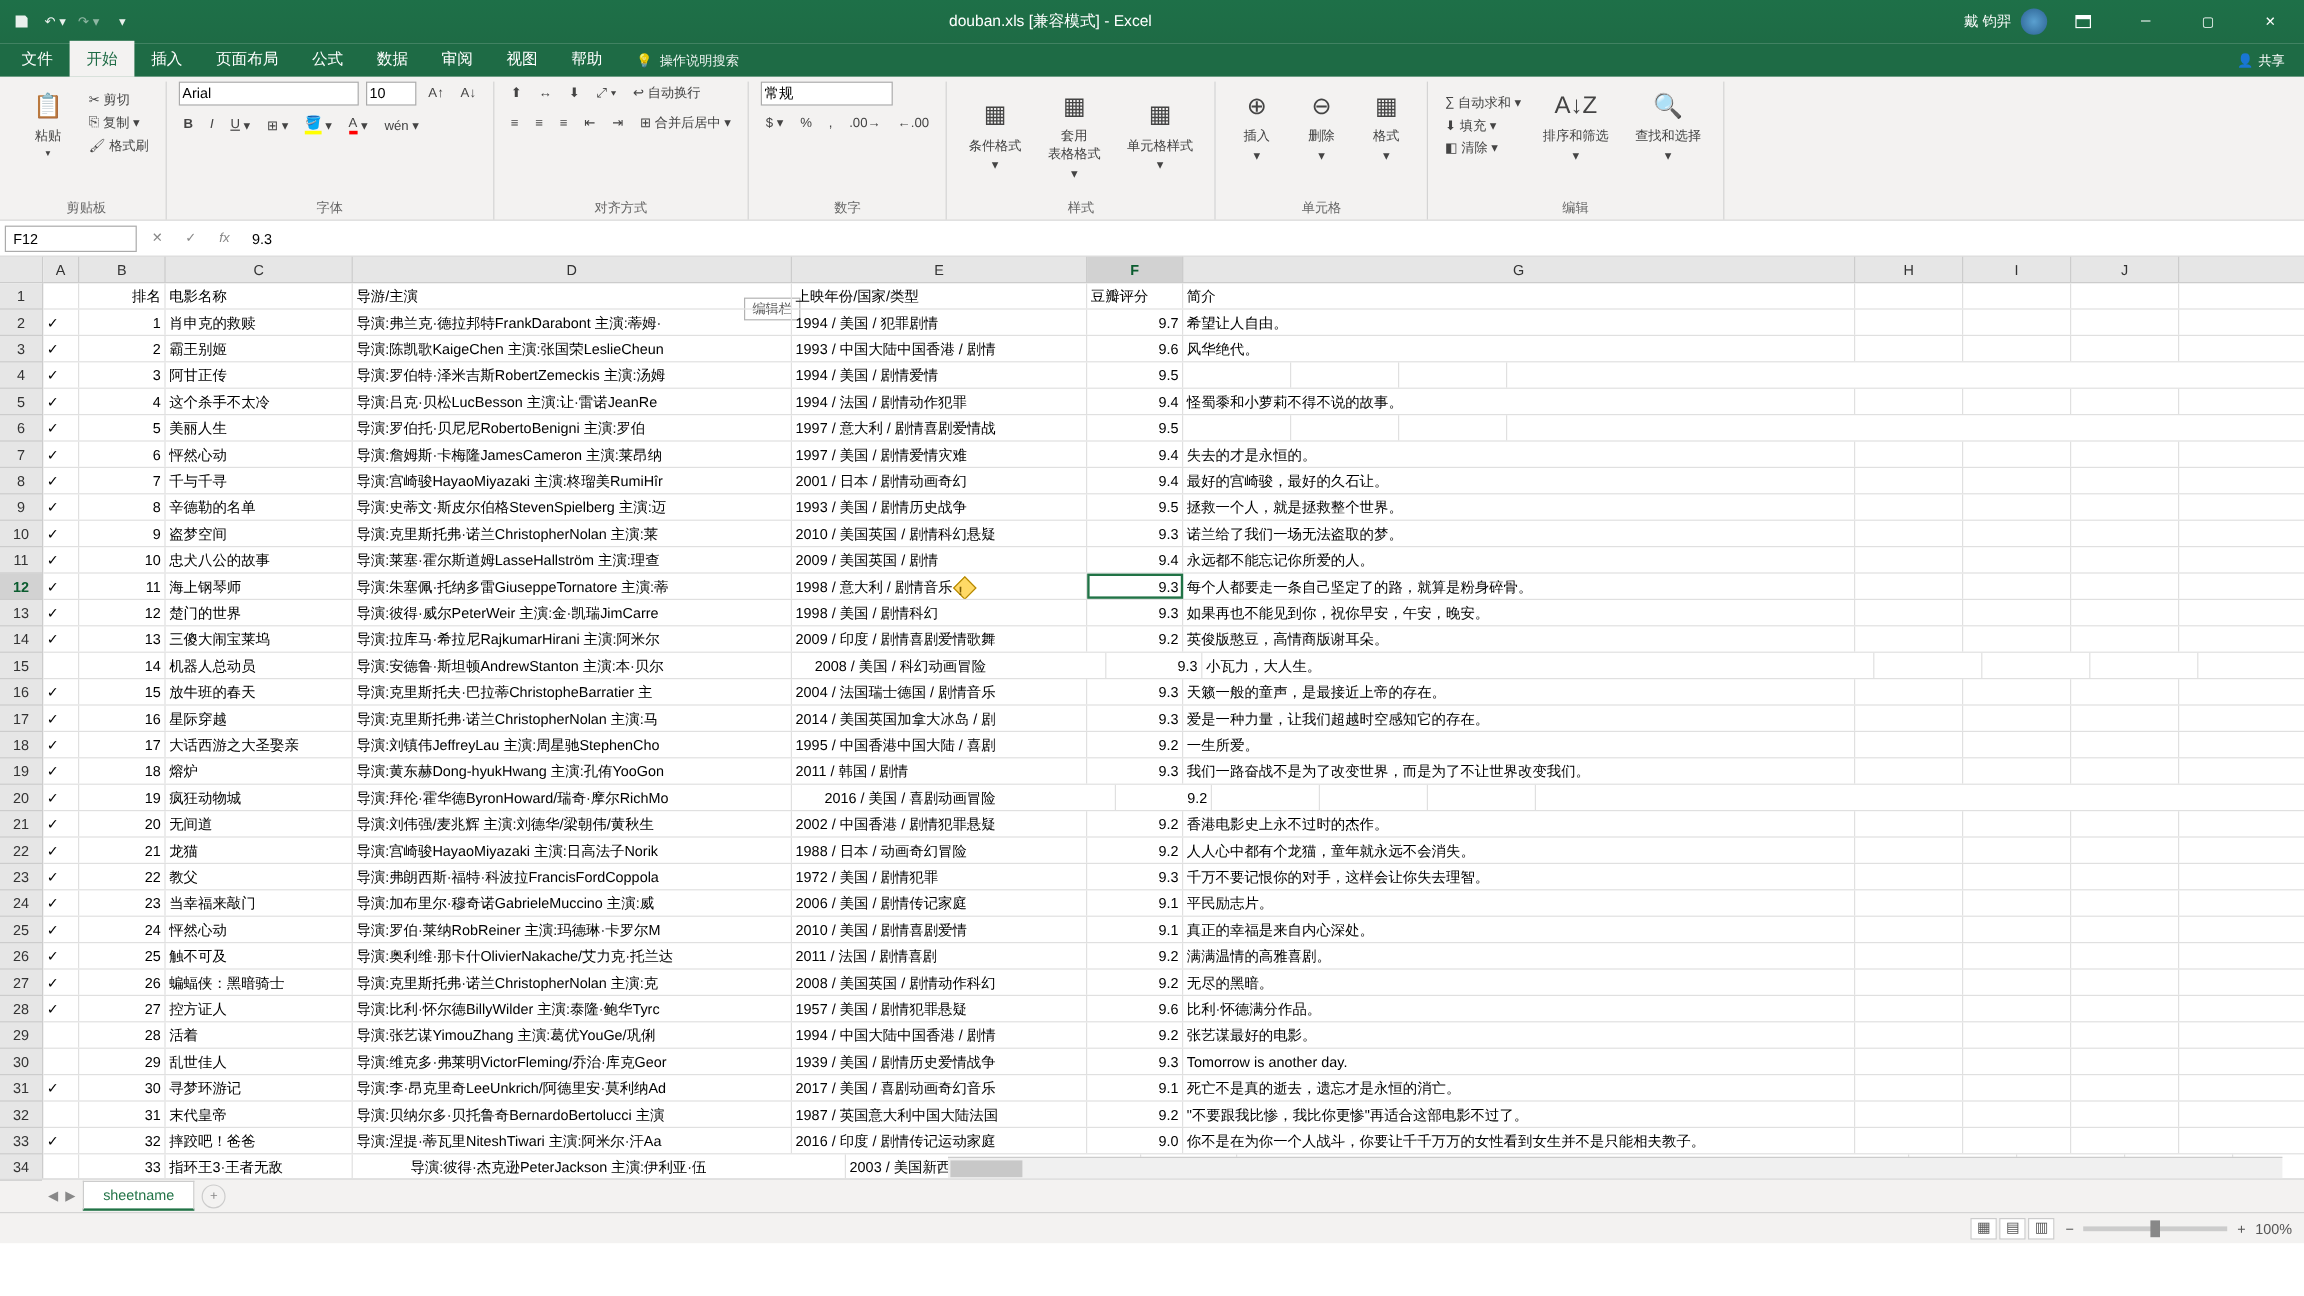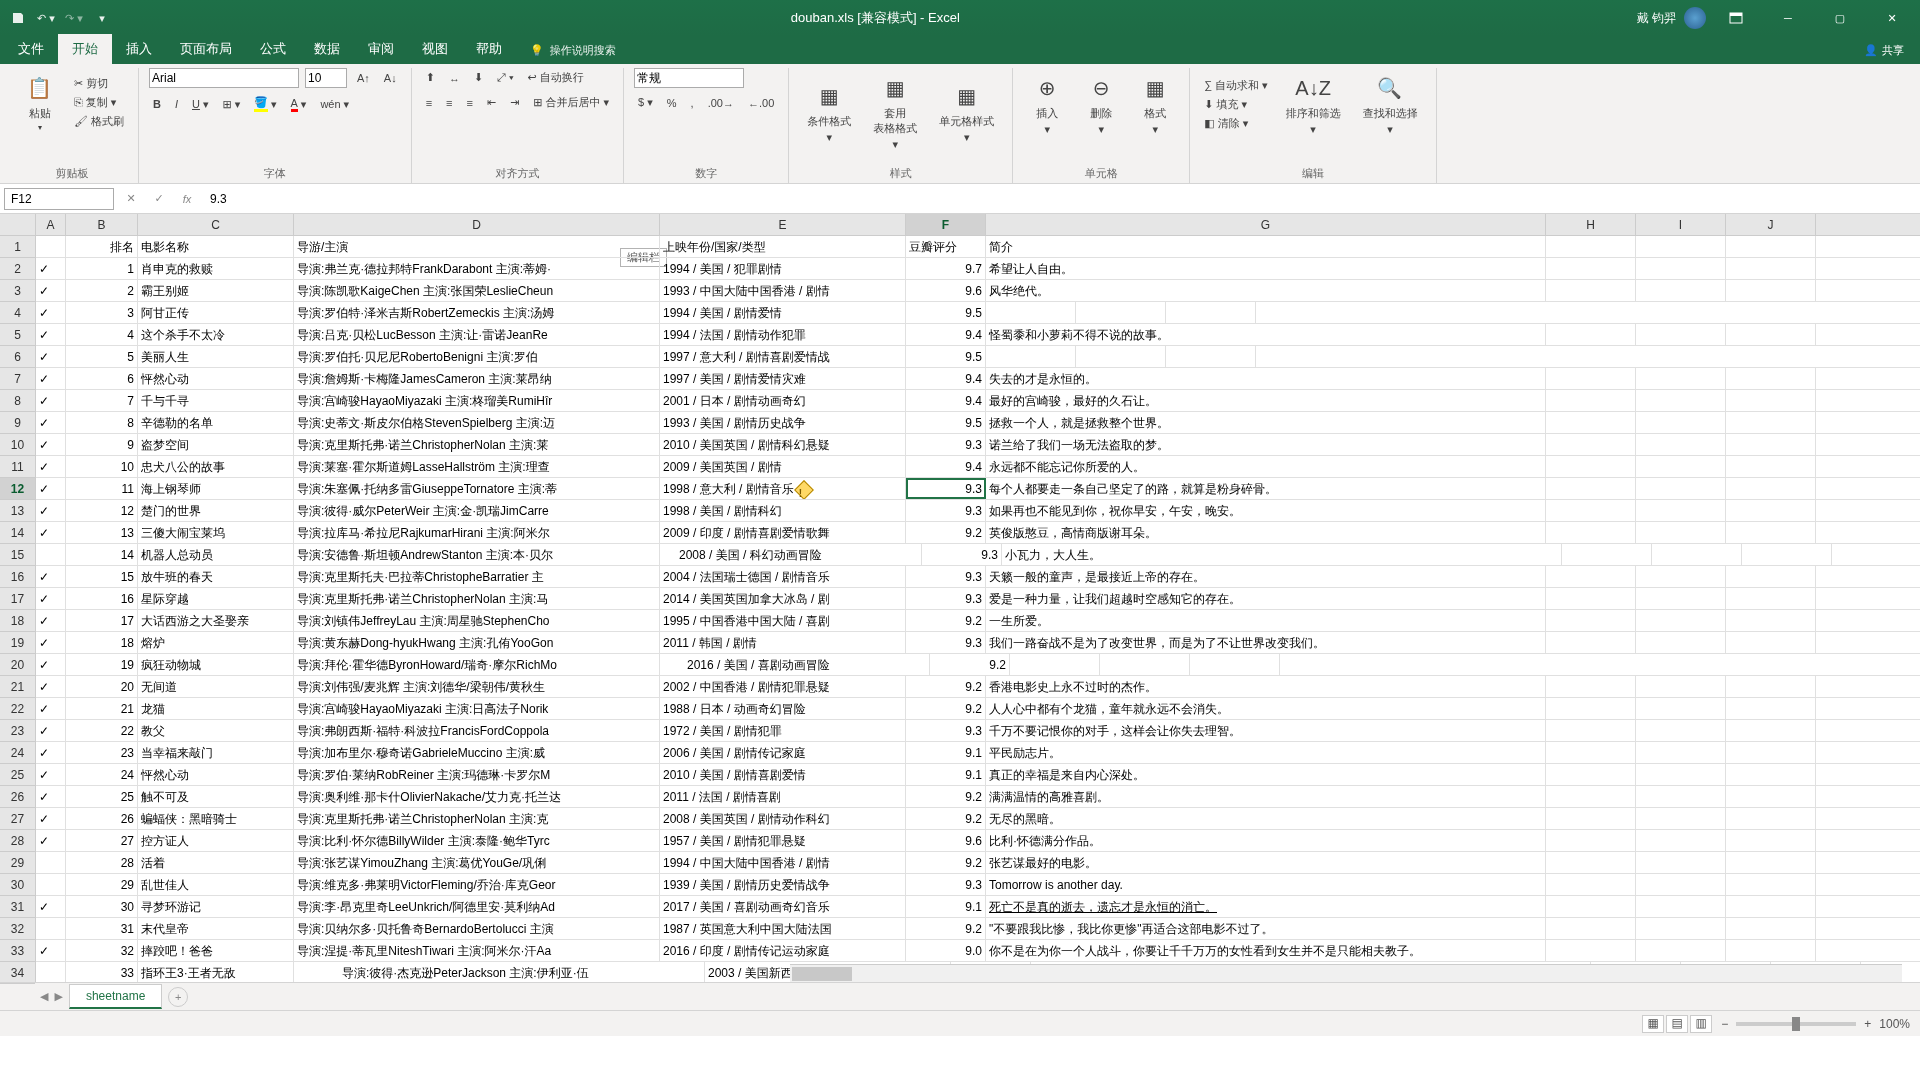--- a/index.html
+++ b/index.html
@@ -639,21 +639,21 @@
           <div class="gc" style="width: 90px;"></div>
           <div class="gc" style="width: 90px;"></div>
         </div>
         <div class="gr">
           <div class="gc" style="width: 30px;"><span class="tick">✓</span></div>
           <div class="gc num" style="width: 72px;">30</div>
           <div class="gc" style="width: 156px;">寻梦环游记</div>
           <div class="gc" style="width: 366px;">导演:李·昂克里奇LeeUnkrich/阿德里安·莫利纳Ad</div>
           <div class="gc" style="width: 246px;">2017 / 美国 / 喜剧动画奇幻音乐</div>
           <div class="gc num" style="width: 80px;">9.1</div>
-          <div class="gc" style="width: 560px; text-decoration: underline;">死亡不是真的逝去，遗忘才是永恒的消亡。</div>
+          <div class="gc" style="width: 560px;">死亡不是真的逝去，遗忘才是永恒的消亡。</div>
           <div class="gc" style="width: 90px;"></div>
           <div class="gc" style="width: 90px;"></div>
           <div class="gc" style="width: 90px;"></div>
         </div>
         <div class="gr">
           <div class="gc" style="width: 30px;"></div>
           <div class="gc num" style="width: 72px;">31</div>
           <div class="gc" style="width: 156px;">末代皇帝</div>
           <div class="gc" style="width: 366px;">导演:贝纳尔多·贝托鲁奇BernardoBertolucci   主演</div>
           <div class="gc" style="width: 246px;">1987 / 英国意大利中国大陆法国</div>

